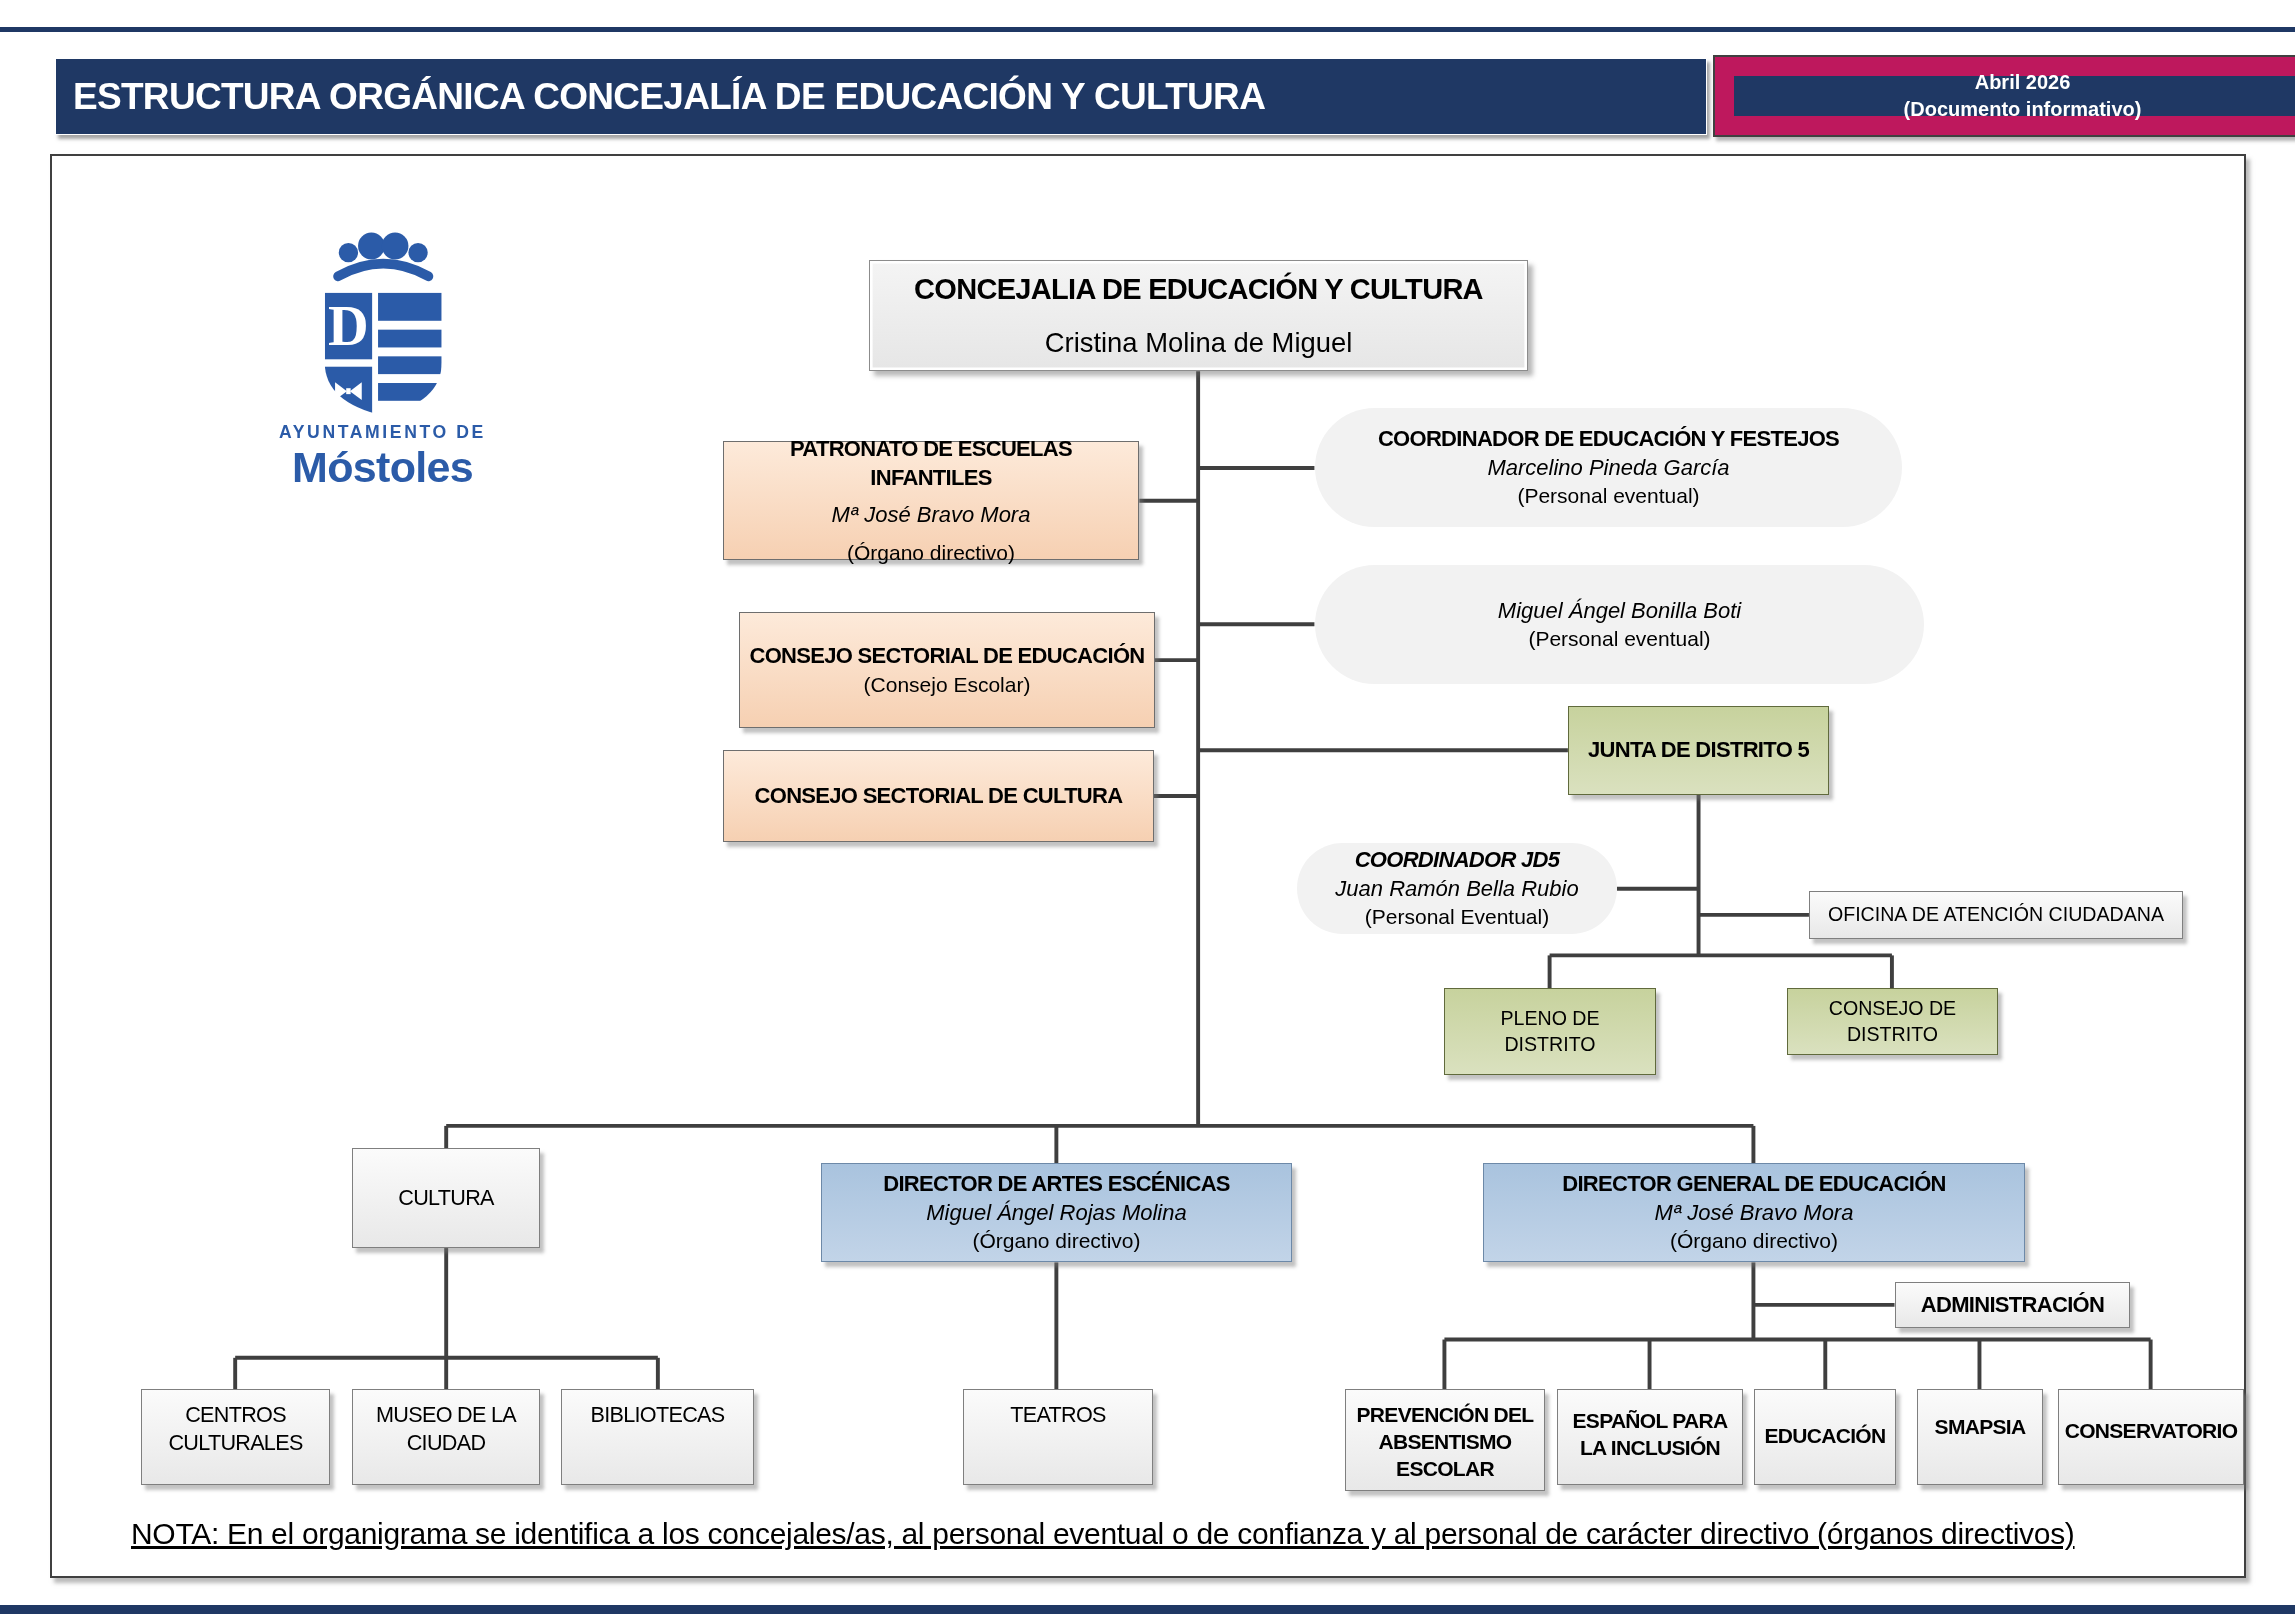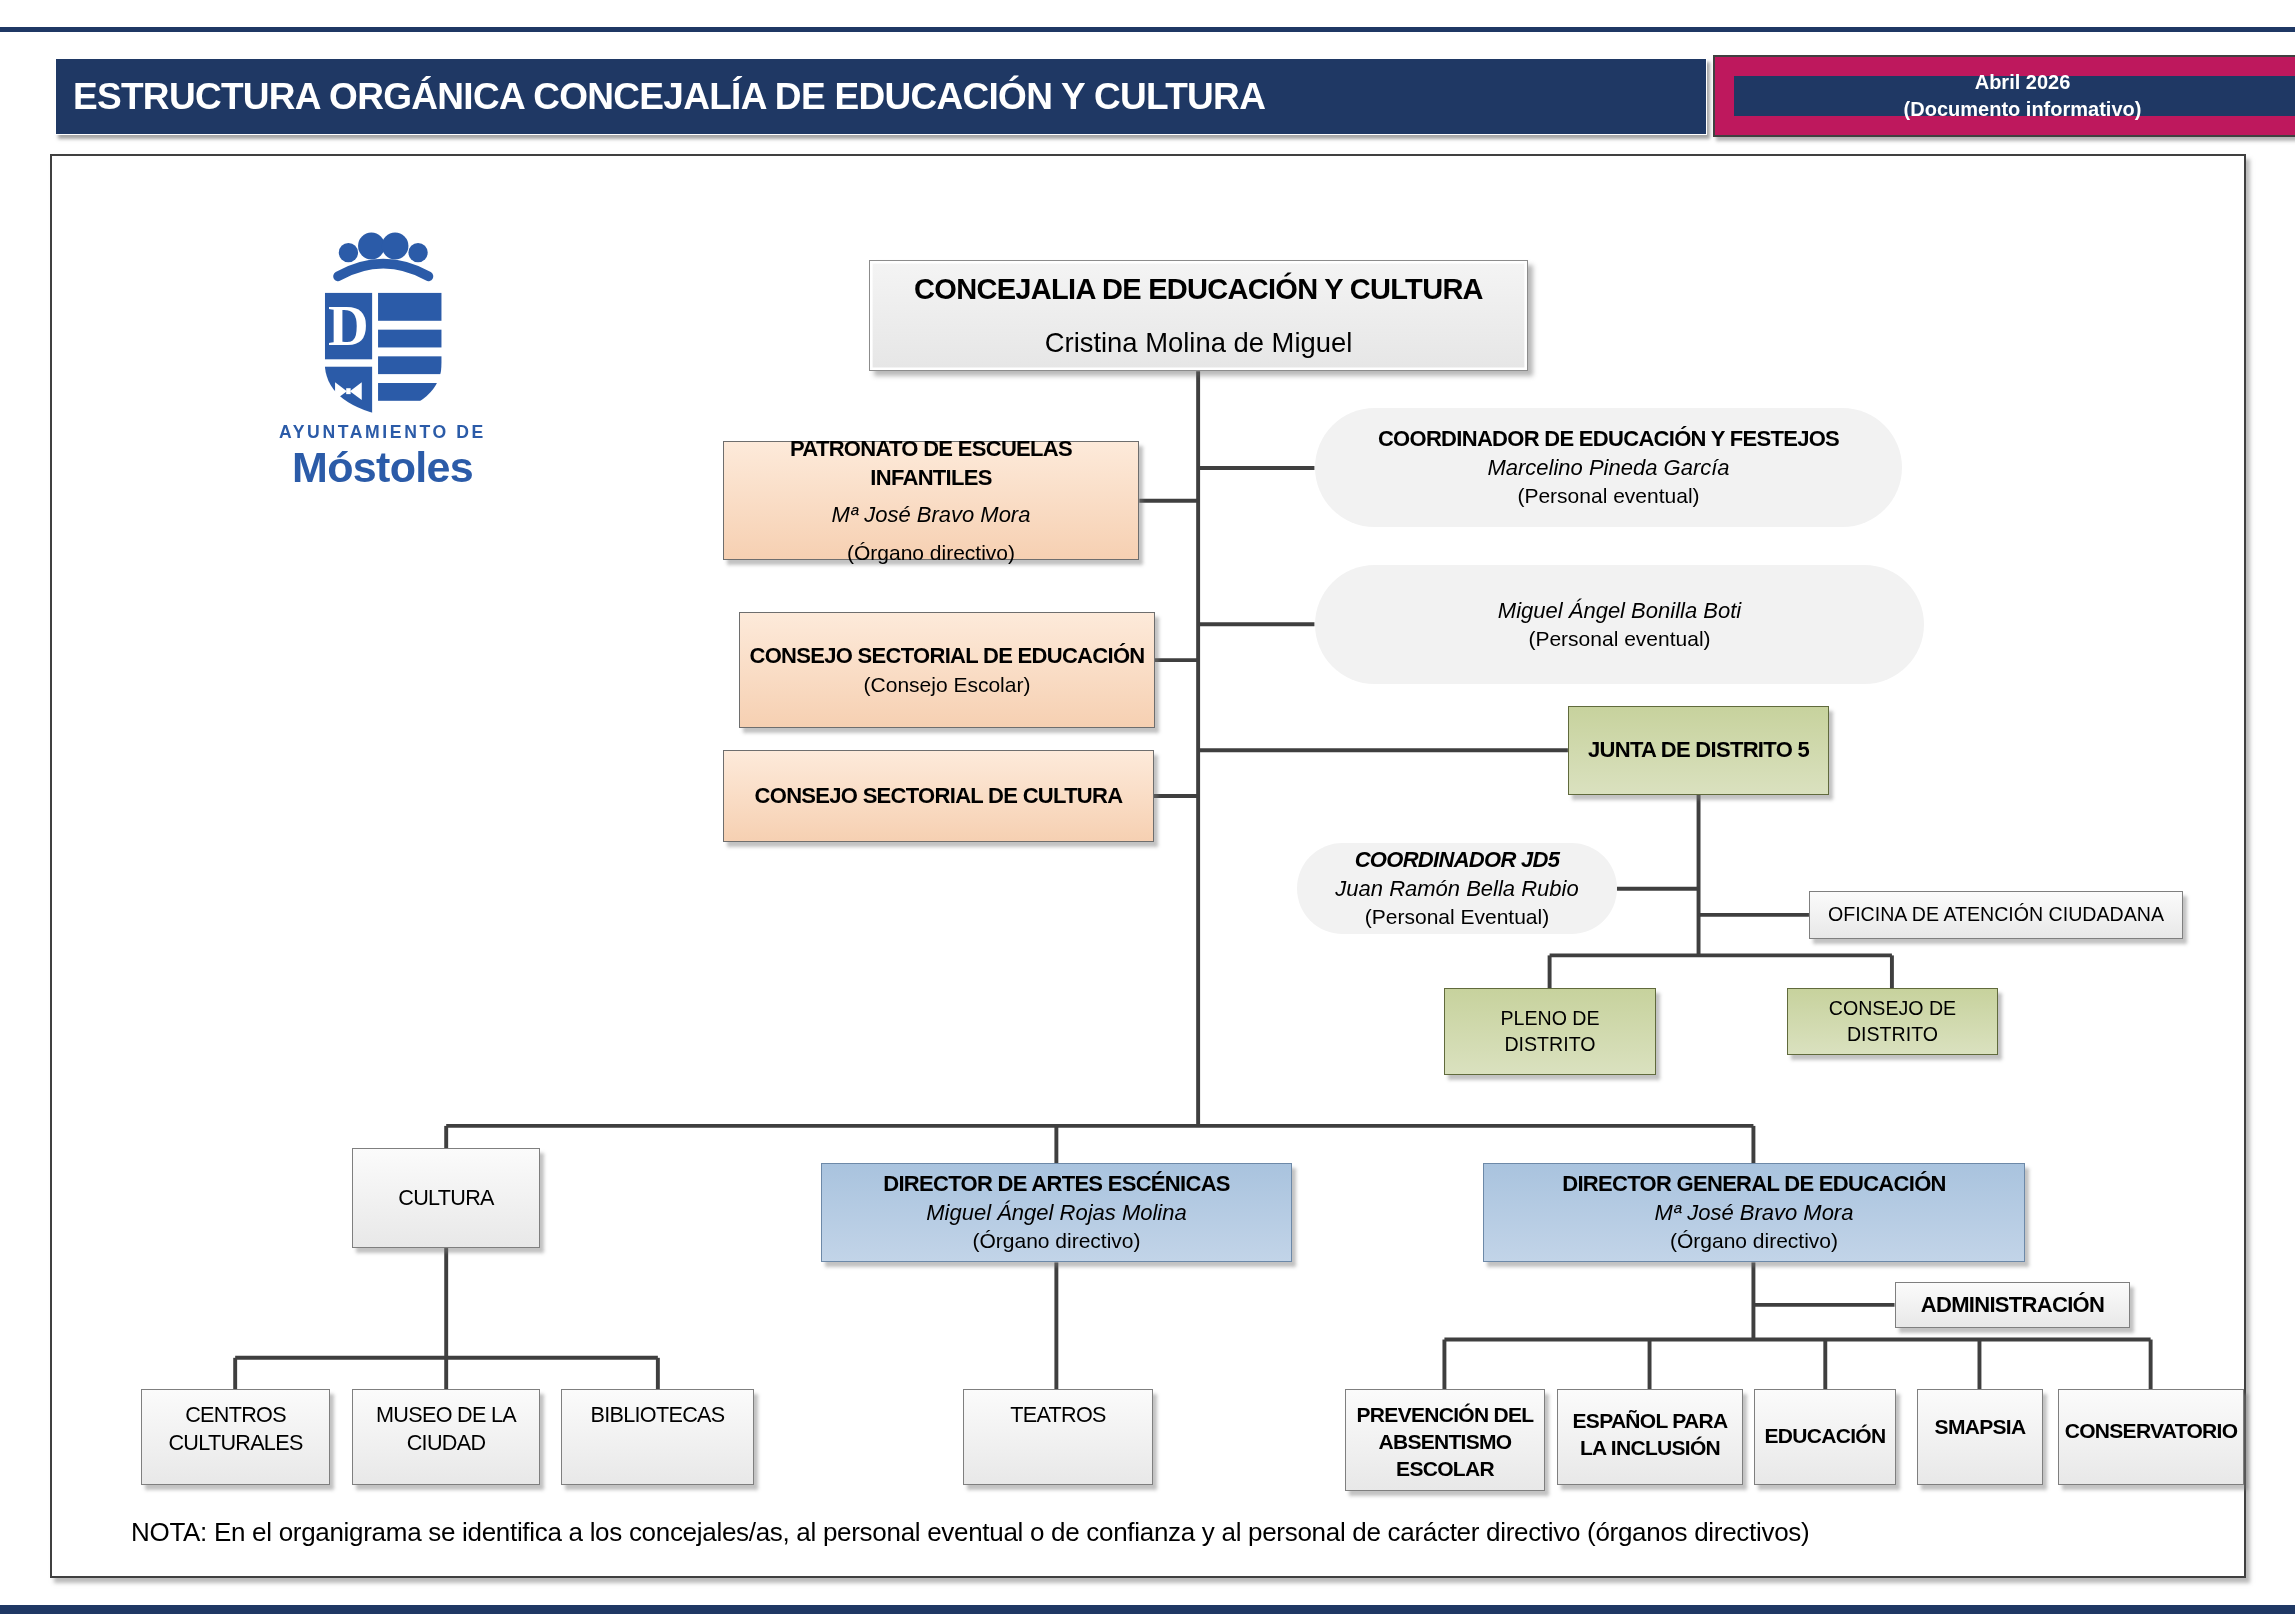--- a/index.html
+++ b/index.html
@@ -68,21 +68,21 @@
   .t1{font-weight:bold;font-size:29px;letter-spacing:-0.7px;}
   .n1{font-size:27.4px;}
   .title3{font-weight:bold;font-size:22px;letter-spacing:-0.7px;}
   .name3{font-style:italic;font-size:22px;}
   .note3{font-size:21px;}
   .bolditalic{font-weight:bold;font-style:italic;font-size:22px;letter-spacing:-0.7px;}
   .plain30{font-size:19.6px;}
   .plain33{font-size:21.6px;letter-spacing:-0.7px;}
   .bold32{font-weight:bold;font-size:21px;letter-spacing:-0.7px;}
   .bold34{font-weight:bold;font-size:22px;letter-spacing:-0.7px;}
-  .footer-note{font-size:26px;letter-spacing:-0.3px;}
+  .footer-note{font-size:30px;letter-spacing:-0.3px;text-decoration:underline;}
   svg.lines{left:0;top:0;pointer-events:none;}
 </style>
 </head>
 <body>
 
 <div class="abs rule" style="left:0;top:27.4px;width:2295px;height:4.6px;"></div>
 <div class="abs rule" style="left:0;top:1605px;width:2295px;height:8.5px;"></div>
 
 <div class="abs header-bar">
   <span class="t">ESTRUCTURA ORGÁNICA CONCEJALÍA DE EDUCACIÓN Y CULTURA</span>

